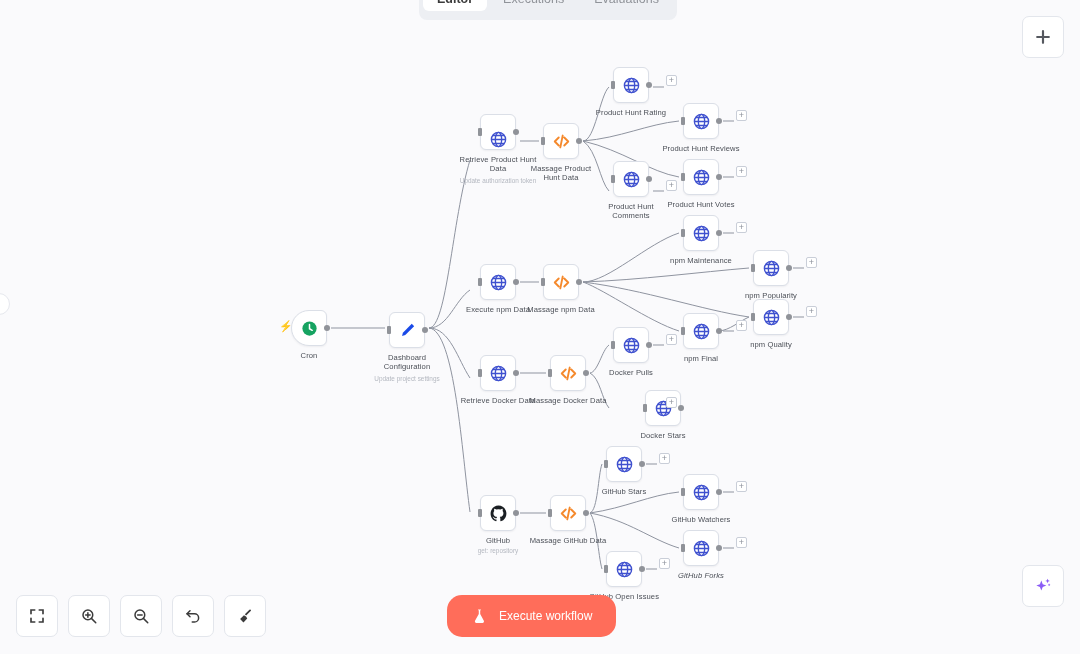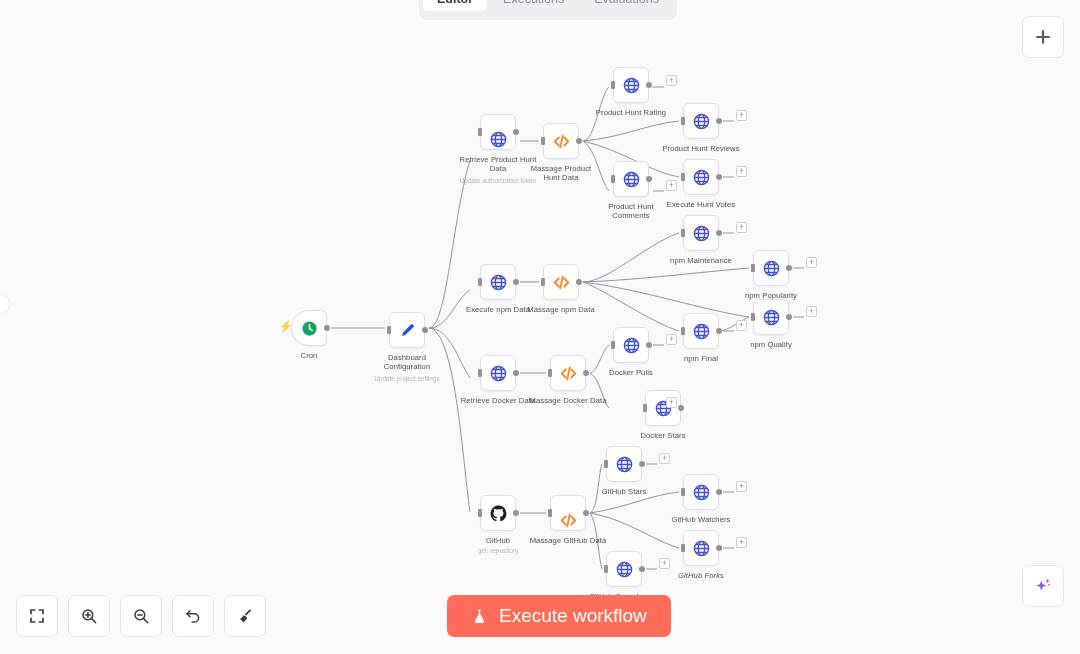--- a/index.html
+++ b/index.html
@@ -89,23 +89,23 @@
     border: 1px solid #e3e6ec; border-radius: 7px;
     display: flex; align-items: center; justify-content: center;
     cursor: pointer;
   }
   .tool-btn svg { width: 18px; height: 18px; }
 
   
   .execute-btn {
     position: absolute; left: 447px; bottom: 17px;
     height: 42px; padding: 0 24px;
-    background: #ff6d5a; color: #fff; border: none; border-radius: 7px;
+    background: #ff6d5a; color: #fff; border: none; border-radius: 15px;
     display: flex; align-items: center; gap: 11px;
-    font-size: 19px; font-family: "Liberation Sans", sans-serif;
+    font-size: 12px; font-family: "Liberation Sans", sans-serif;
     cursor: pointer;
   }
   .execute-btn svg { width: 17px; height: 17px; }
 
   
   .corner-btn {
     position: absolute; width: 42px; height: 42px;
     background: #fff; border: 1px solid #e3e6ec; border-radius: 7px;
     display: flex; align-items: center; justify-content: center; cursor: pointer;
   }
@@ -237,21 +237,21 @@
           <div class="node-label wrap">Product Hunt Reviews</div>
         </div>
         <div class="node" style="left: 683px; top: 159px;">
           <svg class="ico" viewBox="0 0 24 24" fill="none" stroke="#3f51cf" stroke-width="1.7">
             <circle cx="12" cy="12" r="9"></circle>
             <ellipse cx="12" cy="12" rx="4" ry="9"></ellipse>
             <path d="M3 12h18M4.5 7h15M4.5 17h15"></path>
           </svg>
           <span class="dot-in"></span>
           <span class="dot-out"></span>
-          <div class="node-label">Execute Hunt Votes</div>
+          <div class="node-label">Product Hunt Votes</div>
         </div>
         <div class="node" style="left: 613px; top: 161px; text-decoration: underline;">
           <svg class="ico" viewBox="0 0 24 24" fill="none" stroke="#3f51cf" stroke-width="1.7">
             <circle cx="12" cy="12" r="9"></circle>
             <ellipse cx="12" cy="12" rx="4" ry="9"></ellipse>
             <path d="M3 12h18M4.5 7h15M4.5 17h15"></path>
           </svg>
           <span class="dot-in"></span>
           <span class="dot-out"></span>
           <div class="node-label wrap">Product Hunt Comments</div>
@@ -354,21 +354,21 @@
         </div>
         <div class="node" style="left: 480px; top: 495px;">
           <svg class="ico" viewBox="0 0 24 24" fill="#1b1f23">
             <path d="M12 2C6.5 2 2 6.6 2 12.2c0 4.5 2.9 8.3 6.8 9.6.5.1.7-.2.7-.5v-1.8c-2.8.6-3.4-1.4-3.4-1.4-.5-1.2-1.1-1.5-1.1-1.5-.9-.6.1-.6.1-.6 1 .1 1.5 1 1.5 1 .9 1.6 2.4 1.1 3 .9.1-.7.4-1.1.6-1.4-2.2-.3-4.6-1.1-4.6-5 0-1.1.4-2 1-2.7-.1-.3-.4-1.3.1-2.7 0 0 .8-.3 2.7 1a9.3 9.3 0 0 1 5 0c1.9-1.3 2.7-1 2.7-1 .5 1.4.2 2.4.1 2.7.6.7 1 1.6 1 2.7 0 3.9-2.3 4.7-4.6 5 .4.3.7.9.7 1.9v2.8c0 .3.2.6.7.5A10.2 10.2 0 0 0 22 12.2C22 6.6 17.5 2 12 2z"></path>
           </svg>
           <span class="dot-in"></span>
           <span class="dot-out"></span>
           <div class="node-label">GitHub</div>
           <div class="node-sub" style="top: 51px;">get: repository</div>
         </div>
-        <div class="node" style="left: 550px; top: 495px; align-items: flex-end;">
+        <div class="node" style="left: 550px; top: 495px;">
           <svg class="ico" viewBox="0 0 24 24" fill="none" stroke="#f5892c" stroke-width="2.4" stroke-linecap="round" stroke-linejoin="round">
             <path d="M8.5 7L3.5 12l5 5M15.5 7l5 5-5 5M13.5 4.5l-3 15"></path>
           </svg>
           <span class="dot-in"></span>
           <span class="dot-out"></span>
           <div class="node-label wrap">Massage GitHub Data</div>
         </div>
         <div class="node" style="left: 606px; top: 446px;">
           <svg class="ico" viewBox="0 0 24 24" fill="none" stroke="#3f51cf" stroke-width="1.7">
             <circle cx="12" cy="12" r="9"></circle>

